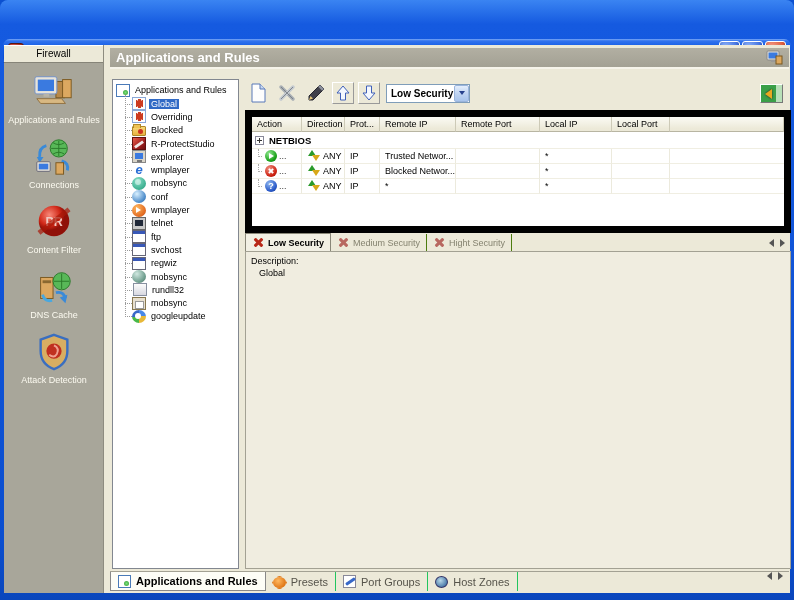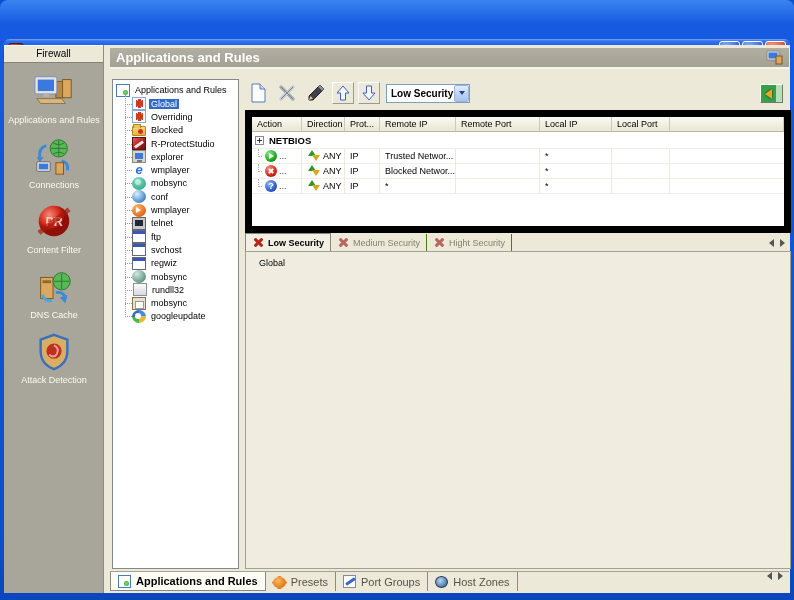--- a/index.html
+++ b/index.html
@@ -421,20 +421,21 @@
           <span class="tab-ico"></span>
           <span>Hight Security</span>
         </span>
       <span class="tab-arrows">
           <span class="arr-l"></span>
           <span class="arr-r"></span>
         </span>
     </div>
 
     <div class="desc-panel">
+      <div>Description:</div>
       <div class="desc-value">Global</div>
     </div>
 
     <div class="bottom-tabs">
       <span class="btab active">
           <span class="bti bti-apps"></span>
           <span>Applications and Rules</span>
         </span>
       <span class="btab">
           <span class="bti bti-presets"></span>

